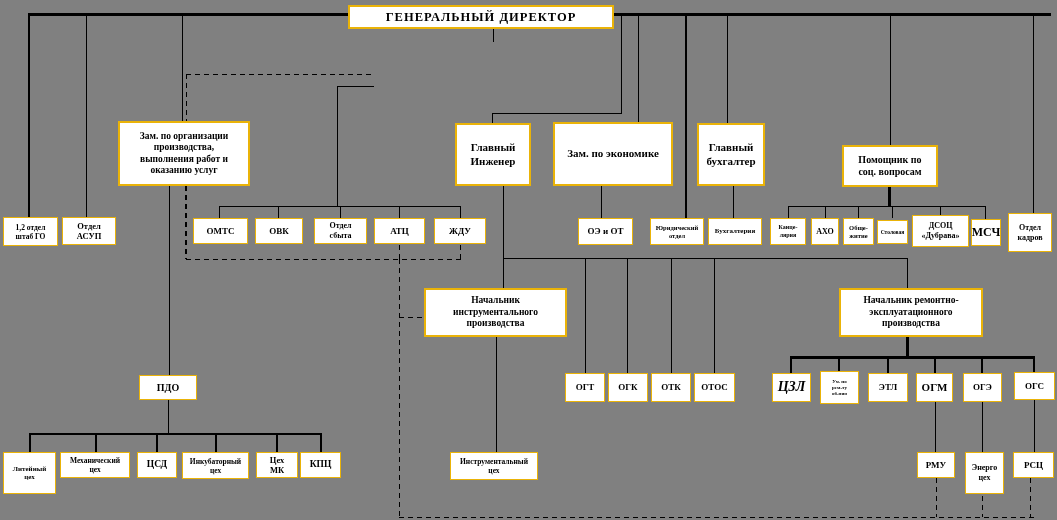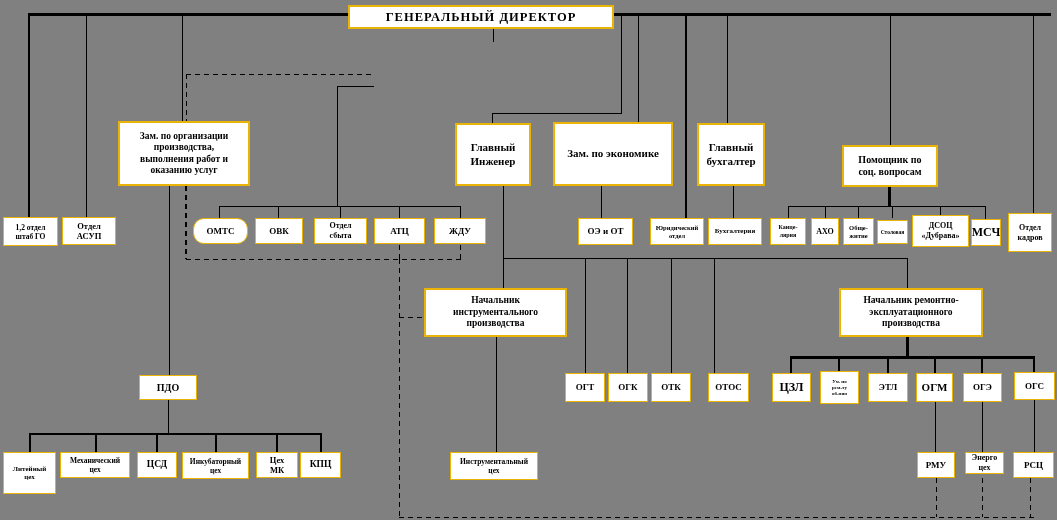--- a/index.html
+++ b/index.html
@@ -116,21 +116,21 @@
   <div class="node b2" style="left:553px;top:122px;width:120px;height:64px;font-size:11px;">Зам. по экономике</div>
   <div class="node b2" style="left:697px;top:123px;width:68px;height:63px;font-size:11px;">Главный
 бухгалтер</div>
   <div class="node b2" style="left:842px;top:145px;width:96px;height:42px;font-size:10px;">Помощник по
 соц. вопросам</div>
 
   <div class="node" style="left:3px;top:217px;width:55px;height:29px;font-size:7.5px;">1,2 отдел
 штаб ГО</div>
   <div class="node" style="left:62px;top:217px;width:54px;height:28px;font-size:8.5px;">Отдел
 АСУП</div>
-  <div class="node" style="left:193px;top:218px;width:55px;height:26px;font-size:9px;border-radius:11px;">ОМТС</div>
+  <div class="node" style="left:193px;top:218px;width:55px;height:26px;font-size:9px;">ОМТС</div>
   <div class="node" style="left:255px;top:218px;width:48px;height:26px;font-size:9px;">ОВК</div>
   <div class="node" style="left:314px;top:218px;width:53px;height:26px;font-size:8px;">Отдел
 сбыта</div>
   <div class="node" style="left:374px;top:218px;width:51px;height:26px;font-size:9px;">АТЦ</div>
   <div class="node" style="left:434px;top:218px;width:52px;height:26px;font-size:9px;">ЖДУ</div>
   <div class="node" style="left:578px;top:218px;width:55px;height:27px;font-size:9px;">ОЭ и ОТ</div>
   <div class="node" style="left:650px;top:218px;width:54px;height:27px;font-size:6.5px;">Юридический
 отдел</div>
   <div class="node" style="left:708px;top:218px;width:54px;height:27px;font-size:7px;">Бухгалтерия</div>
   <div class="node" style="left:770px;top:218px;width:36px;height:27px;font-size:6px;">Канце-
@@ -148,22 +148,22 @@
   <div class="node b2" style="left:424px;top:288px;width:143px;height:49px;font-size:9.5px;">Начальник
 инструментального
 производства</div>
   <div class="node b2" style="left:839px;top:288px;width:144px;height:49px;font-size:9.5px;">Начальник ремонтно-
 эксплуатационного
 производства</div>
 
   <div class="node" style="left:565px;top:373px;width:40px;height:29px;font-size:9px;">ОГТ</div>
   <div class="node" style="left:608px;top:373px;width:40px;height:29px;font-size:9px;">ОГК</div>
   <div class="node" style="left:651px;top:373px;width:40px;height:29px;font-size:9px;">ОТК</div>
-  <div class="node" style="left:694px;top:373px;width:41px;height:29px;font-size:9px;margin-left:14px;">ОТОС</div>
-  <div class="node" style="left:772px;top:373px;width:39px;height:29px;font-size:12px;">ЦЗЛ</div>
+  <div class="node" style="left:694px;top:373px;width:41px;height:29px;font-size:9px;">ОТОС</div>
+  <div class="node" style="left:772px;top:373px;width:39px;height:29px;font-size:14px;font-style:italic;">ЦЗЛ</div>
   <div class="node" style="left:820px;top:371px;width:39px;height:33px;font-size:5px;">Уч. по
 рем-ту
 об-ния</div>
   <div class="node" style="left:868px;top:373px;width:40px;height:29px;font-size:9px;">ЭТЛ</div>
   <div class="node" style="left:916px;top:373px;width:37px;height:29px;font-size:11px;">ОГМ</div>
   <div class="node" style="left:963px;top:373px;width:39px;height:29px;font-size:9px;">ОГЭ</div>
   <div class="node" style="left:1014px;top:372px;width:41px;height:28px;font-size:9px;">ОГС</div>
 
   <div class="node" style="left:139px;top:375px;width:58px;height:25px;font-size:10px;">ПДО</div>
 
@@ -173,17 +173,17 @@
 цех</div>
   <div class="node" style="left:137px;top:452px;width:40px;height:26px;font-size:9.5px;">ЦСД</div>
   <div class="node" style="left:182px;top:452px;width:67px;height:27px;font-size:7.5px;">Инкубаторный
 цех</div>
   <div class="node" style="left:256px;top:452px;width:42px;height:26px;font-size:8.5px;">Цех
 МК</div>
   <div class="node" style="left:300px;top:452px;width:41px;height:26px;font-size:9.5px;">КПЦ</div>
   <div class="node" style="left:450px;top:452px;width:88px;height:28px;font-size:7.5px;">Инструментальный
 цех</div>
   <div class="node" style="left:917px;top:452px;width:38px;height:26px;font-size:9px;">РМУ</div>
-  <div class="node" style="left:965px;top:452px;width:39px;height:22px;font-size:8px;">Энерго
+  <div class="node" style="left:965px;top:452px;width:39px;height:42px;font-size:8px;">Энерго
 цех</div>
   <div class="node" style="left:1013px;top:452px;width:41px;height:26px;font-size:9px;">РСЦ</div>
 
 </div>
 
 </body></html>

